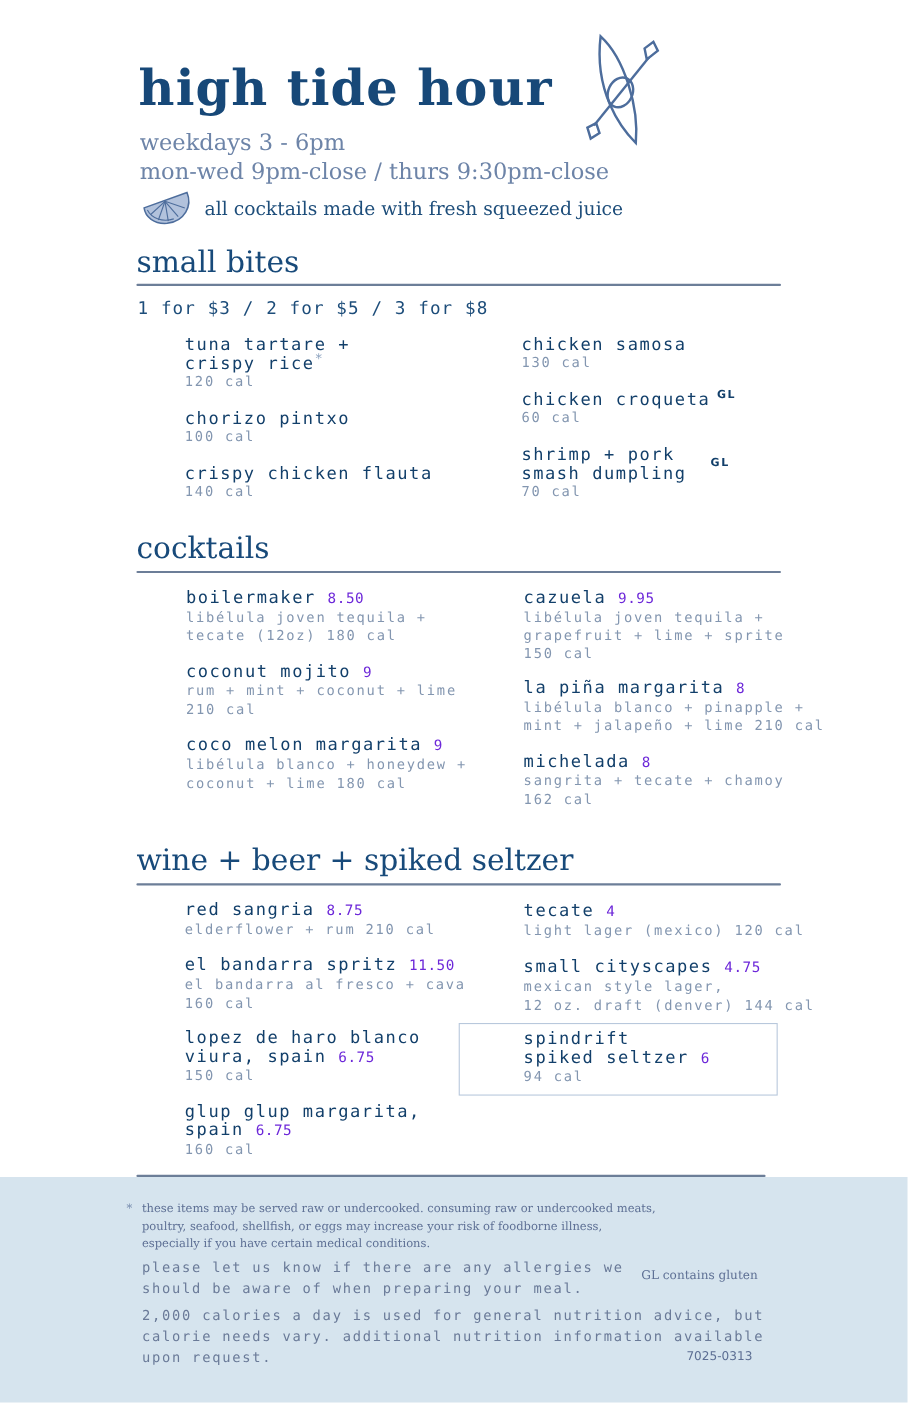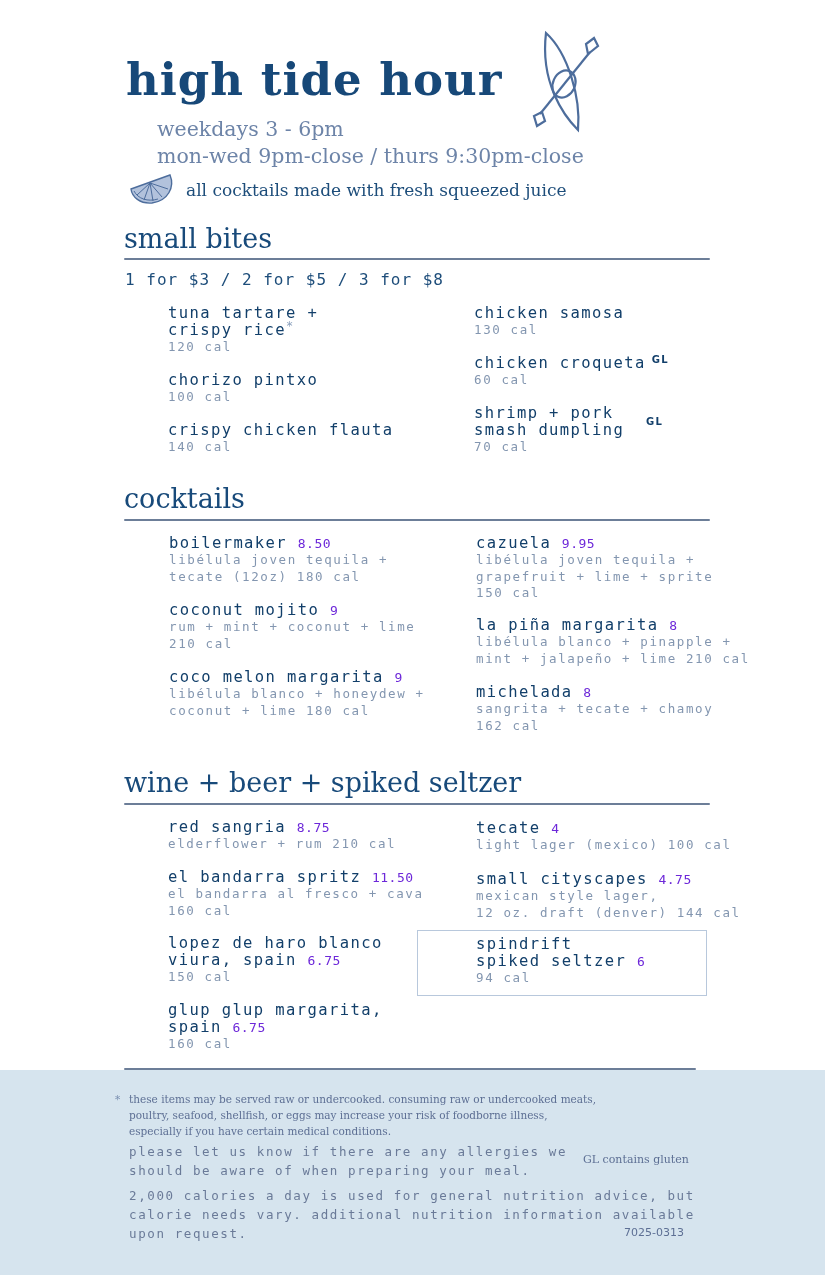--- a/index.html
+++ b/index.html
@@ -12,21 +12,21 @@
   .abs { position: absolute; }
   .title {
     left: 126px; top: 52px;
     font-family: "DejaVu Serif", serif; font-weight: bold;
     font-size: 45px; letter-spacing: 1px; color: #174878;
     line-height: 56px; white-space: nowrap;
   }
   .hours {
     left: 127px;
     font-family: "DejaVu Serif", serif; font-size: 20.5px; color: #6d84a8;
-    white-space: nowrap; line-height: 26px; margin-left: 30px;
+    white-space: nowrap; line-height: 26px;
   }
   .juice {
     left: 186px; top: 178px;
     font-family: "DejaVu Serif", serif; font-size: 17px; color: #1d4d7a;
     white-space: nowrap; line-height: 24px;
   }
   .section-title {
     left: 124px;
     font-family: "DejaVu Serif", serif; font-size: 27px; color: #184a7a;
     white-space: nowrap; line-height: 34px;
@@ -187,21 +187,21 @@
 <div class="item" style="left:124px;top:935px">
   <div class="name"><div>lopez de haro blanco</div><span>viura, spain</span> <span class="price">6.75</span></div>
   <div class="desc">150 cal</div>
 </div>
 <div class="item" style="left:124px;top:1002px">
   <div class="name"><div>glup glup margarita,</div><span>spain</span> <span class="price">6.75</span></div>
   <div class="desc">160 cal</div>
 </div>
 <div class="item" style="left:432px;top:820px">
   <div class="name"><span>tecate</span> <span class="price">4</span></div>
-  <div class="desc">light lager (mexico) 100 cal</div>
+  <div class="desc">light lager (mexico) 120 cal</div>
 </div>
 <div class="item" style="left:432px;top:871px">
   <div class="name"><span>small cityscapes</span> <span class="price">4.75</span></div>
   <div class="desc">mexican style lager,
 12 oz. draft (denver) 144 cal</div>
 </div>
 <div class="abs box"></div>
 <div class="item" style="left:432px;top:936px">
   <div class="name"><div>spindrift</div><span>spiked seltzer</span> <span class="price">6</span></div>
   <div class="desc">94 cal</div>

